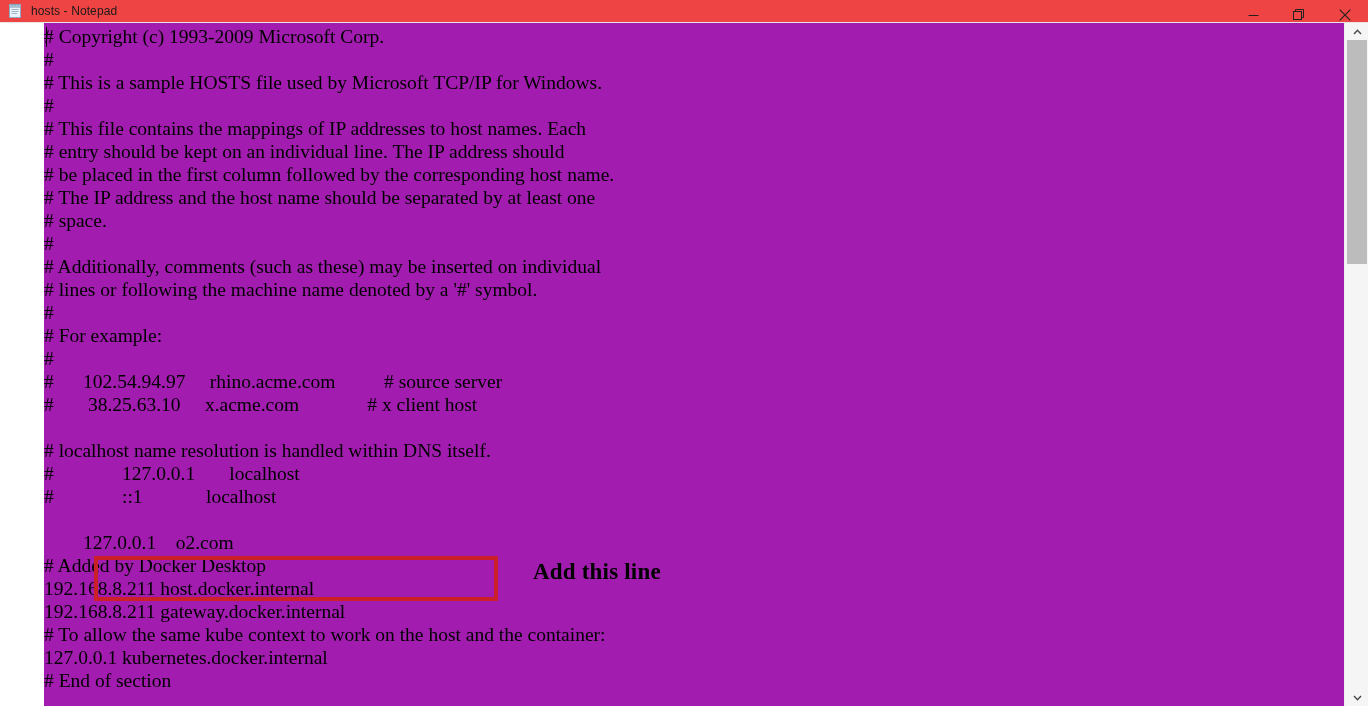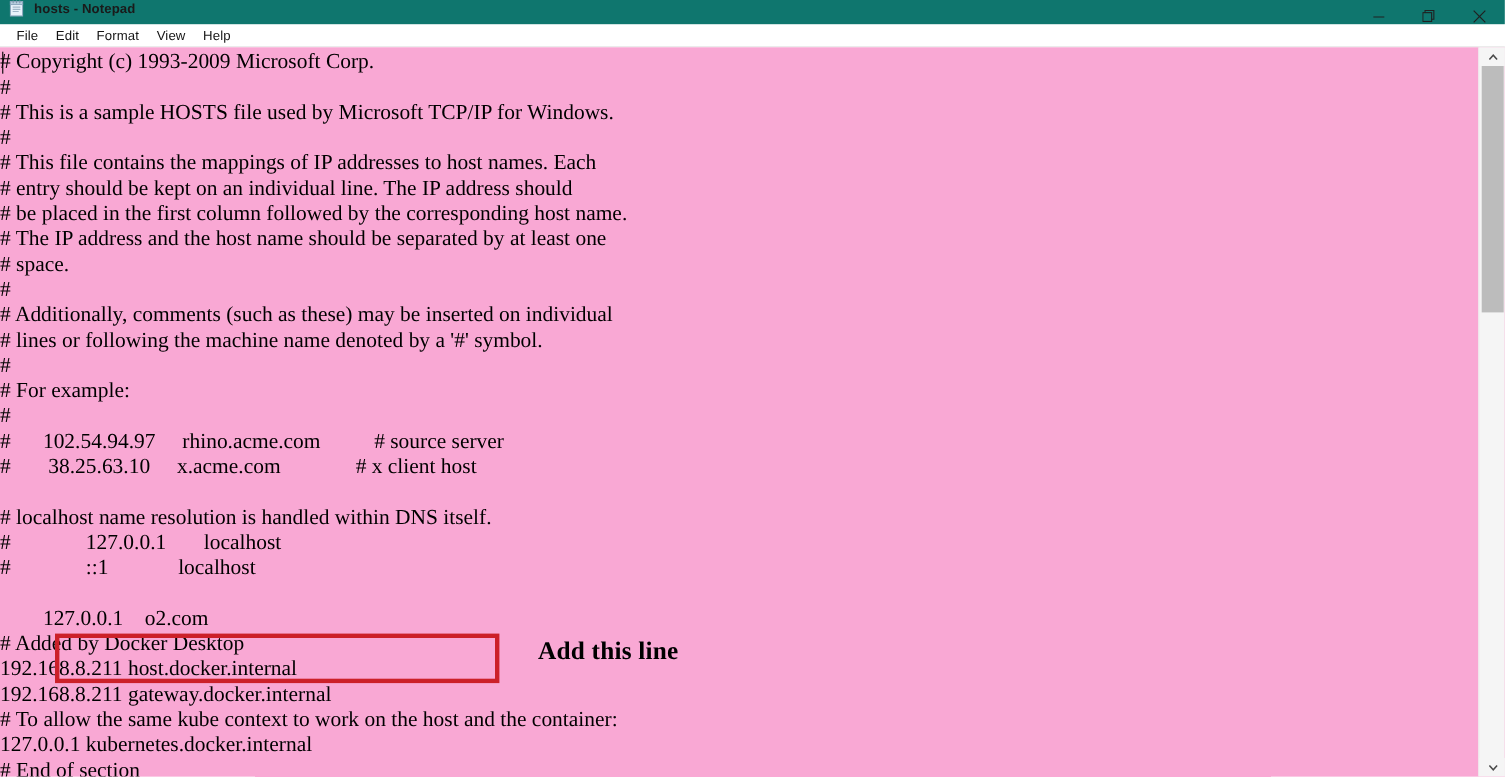--- a/index.html
+++ b/index.html
@@ -22,25 +22,24 @@
     height: 706px;
     background: #ffffff;
     display: flex;
     flex-direction: column;
   }
 
   
   .titlebar {
     position: relative;
     height: 22px;
-    background: #0f766e;
-    display: flex;
-    align-items: flex-start;
-    flex: 0 0 auto;
-    font-weight: bold;
+    background: #ef4444;
+    display: flex;
+    align-items: center;
+    flex: 0 0 auto;
   }
   .title-left {
     display: flex;
     align-items: center;
     padding-left: 7px;
     gap: 8px;
   }
   .app-icon {
     width: 16px;
     height: 16px;
@@ -97,22 +96,23 @@
     height: 1px;
     background: #e6e6e6;
     flex: 0 0 auto;
   }
 
   
   .editor-wrap {
     position: relative;
     flex: 1 1 auto;
     display: flex;
-    background: #f9a8d4;
+    background: #a21caf;
     overflow: hidden;
+    margin-left: 44px;
   }
   .editor {
     position: relative;
     flex: 1 1 auto;
     overflow: hidden;
     padding-top: 2px;
   }
   .code {
     margin: 0;
     padding: 0;
@@ -230,27 +230,20 @@
         <span>
           <svg width="12" height="12" viewBox="0 0 12 12">
             <line x1="0.7" y1="0.7" x2="11.3" y2="11.3" stroke="#202020" stroke-width="1.1"></line>
             <line x1="11.3" y1="0.7" x2="0.7" y2="11.3" stroke="#202020" stroke-width="1.1"></line>
           </svg>
         </span>
       </div>
     </div>
   </div>
 
-  <div class="menubar">
-    <div class="menu-item">File</div>
-    <div class="menu-item">Edit</div>
-    <div class="menu-item">Format</div>
-    <div class="menu-item">View</div>
-    <div class="menu-item">Help</div>
-  </div>
 
   <div class="top-sep"></div>
 
   <div class="editor-wrap">
 
     <div class="editor">
       <div class="caret"></div>
       <pre class="code"># Copyright (c) 1993-2009 Microsoft Corp.
 #
 # This is a sample HOSTS file used by Microsoft TCP/IP for Windows.

